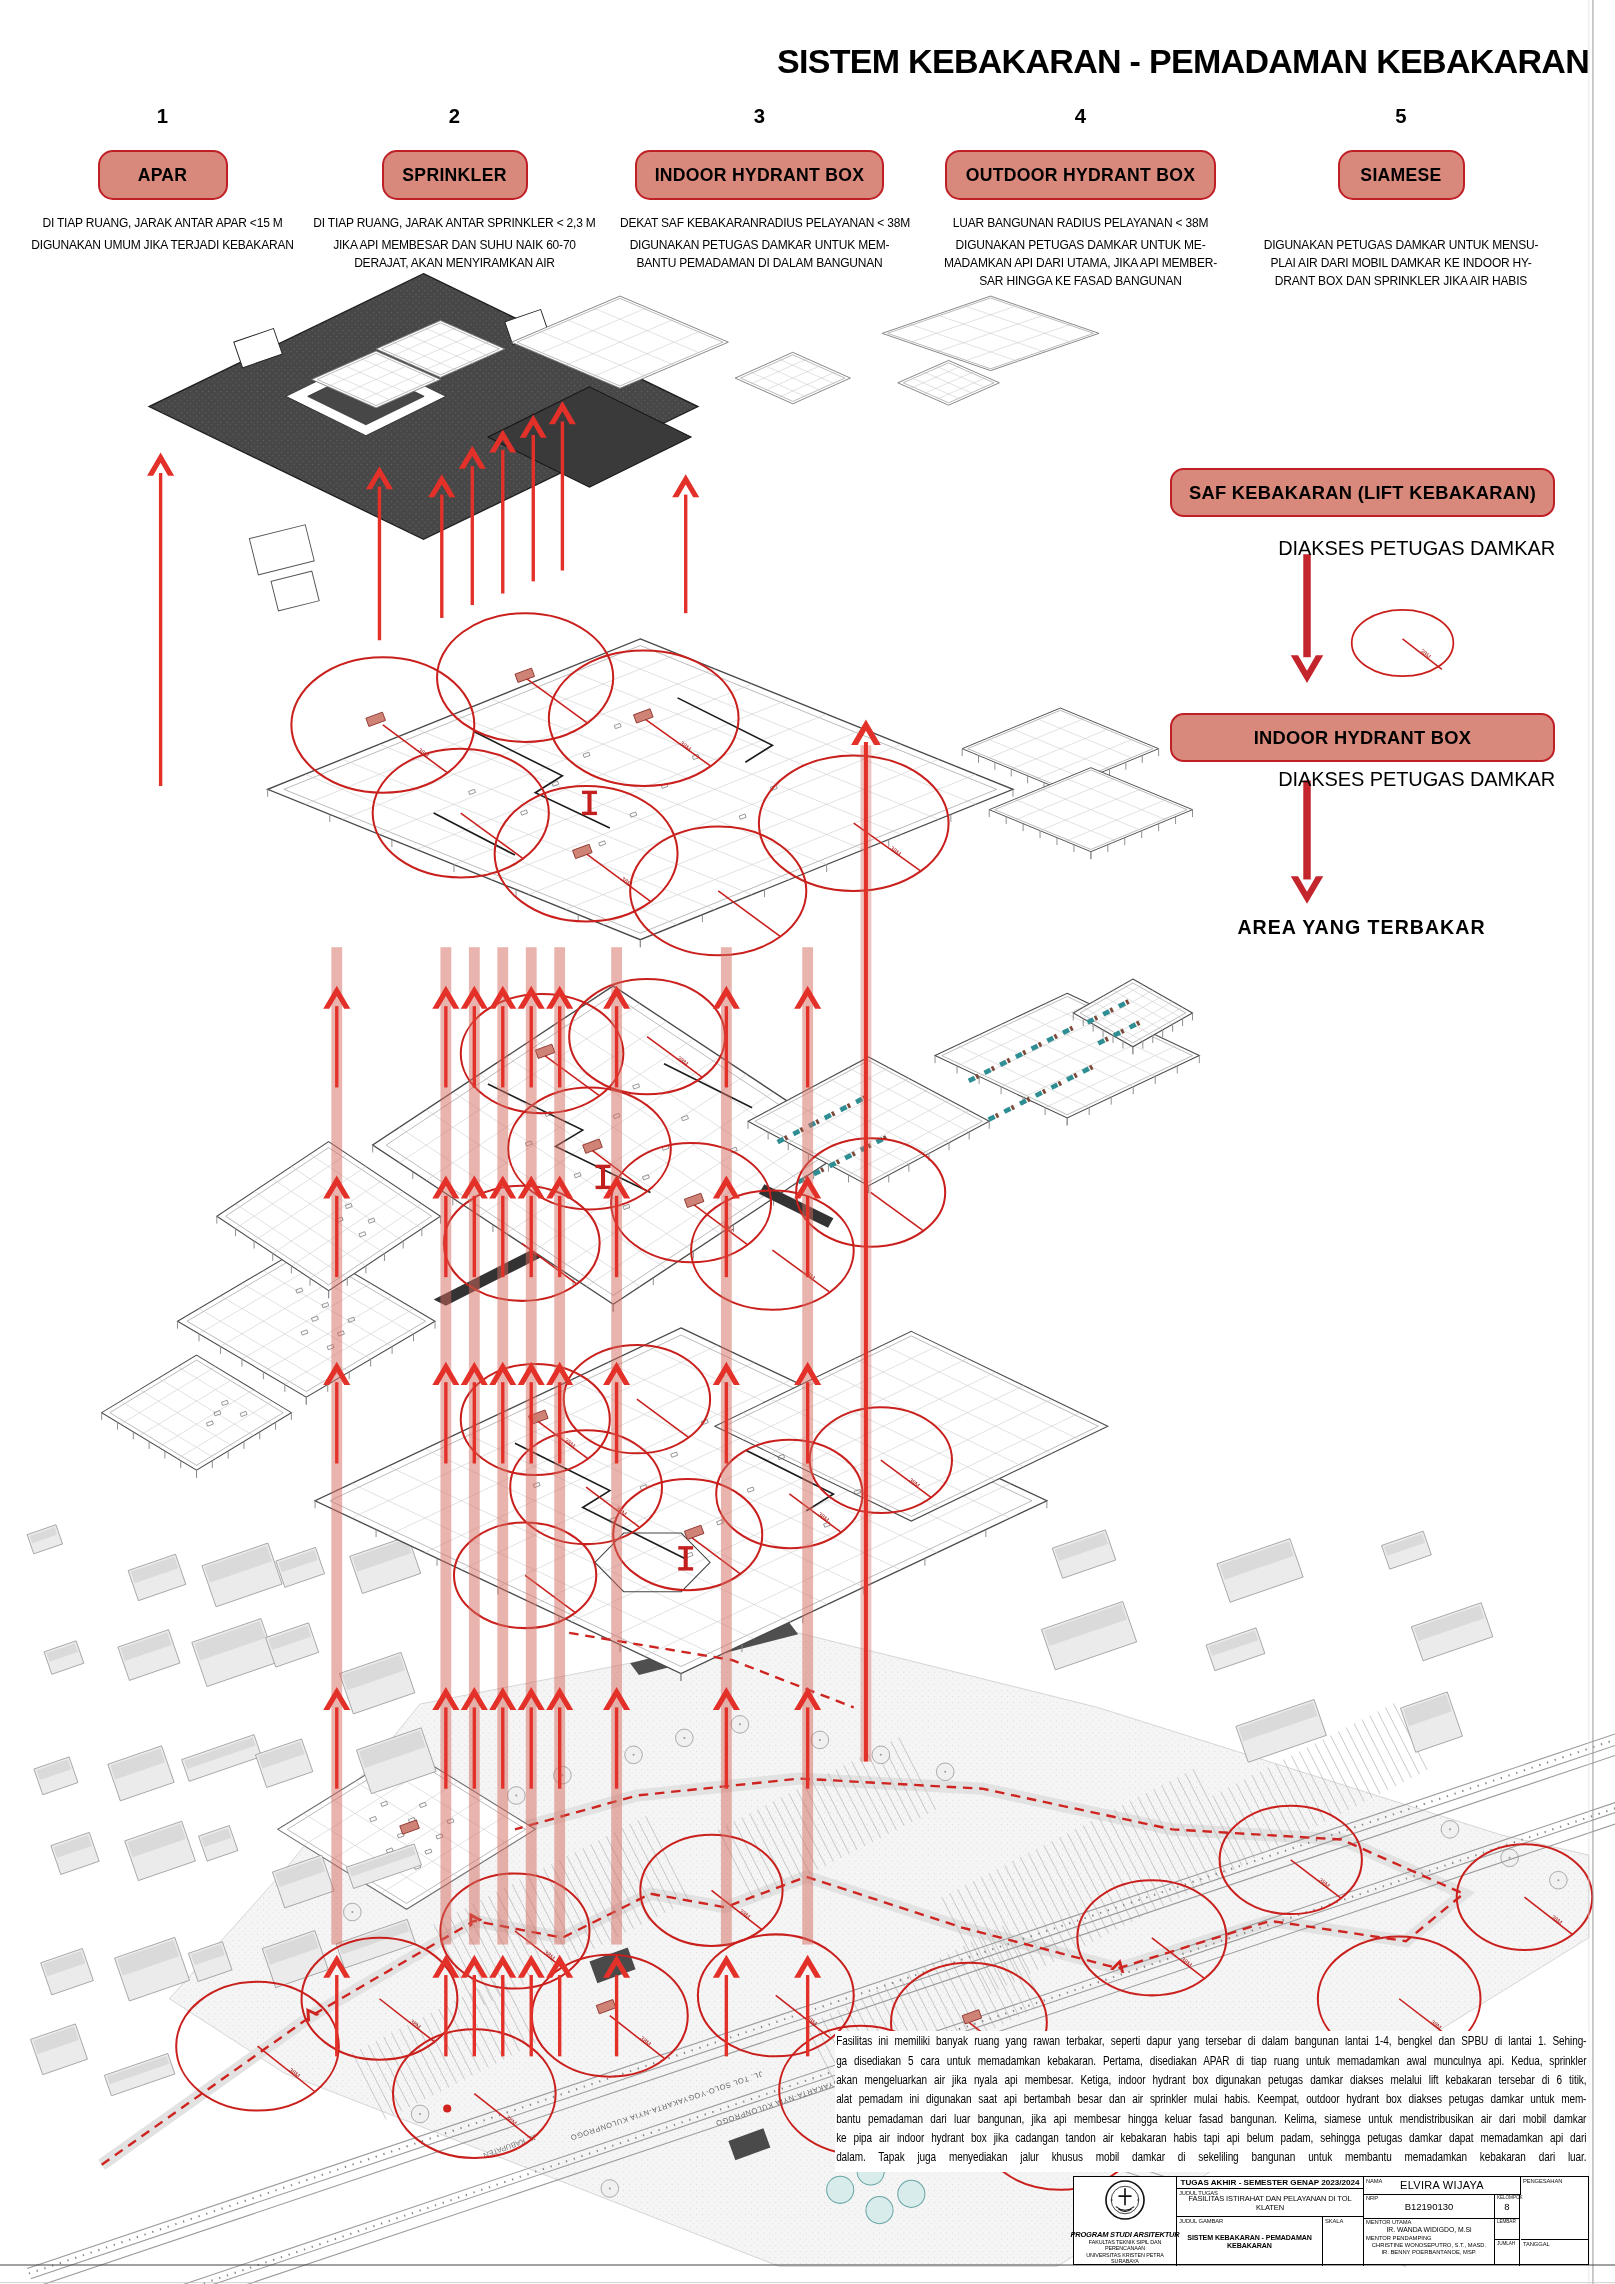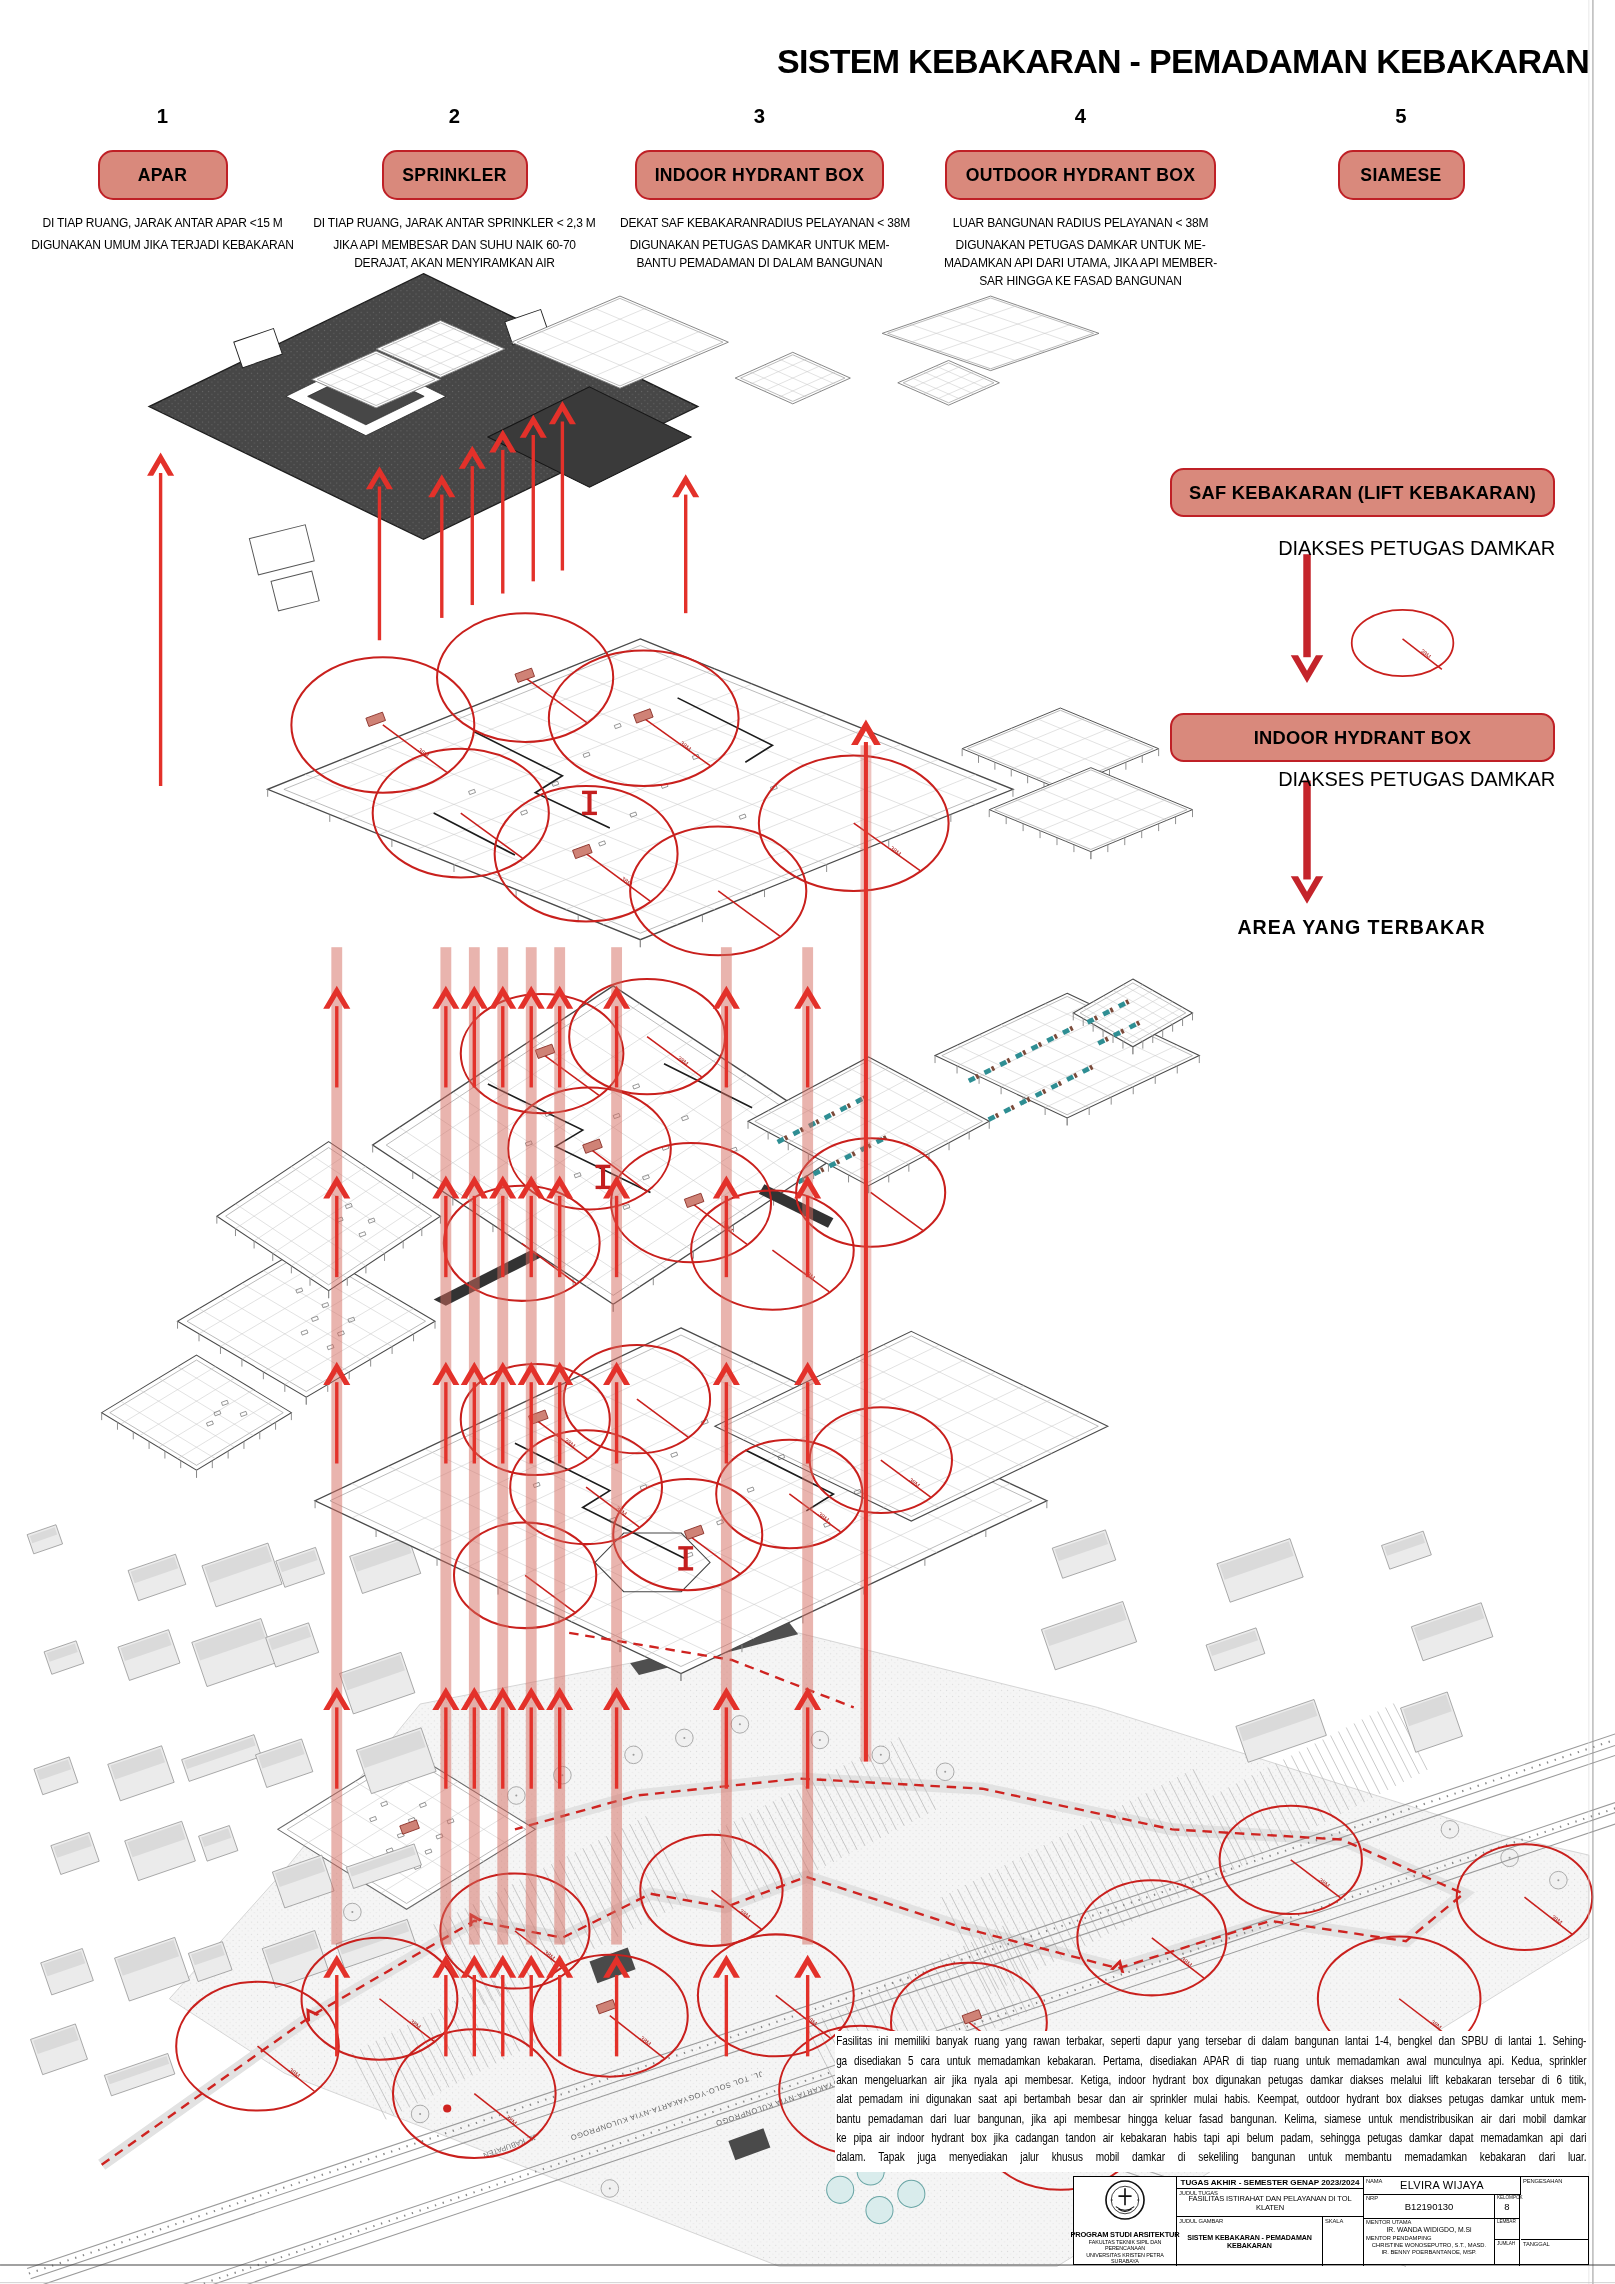--- a/index.html
+++ b/index.html
@@ -44,21 +44,21 @@
                text-align:justify;text-align-last:justify;white-space:normal;}
 
   
   .tb{top:2176px;left:1073px;width:516px;height:89px;border:1.4px solid #000;background:#fff;
       font-size:6.8px;z-index:3;}
   .cell{position:absolute;}
   .br{border-right:1px solid #000;} .bb{border-bottom:1px solid #000;}
   .lbl{position:absolute;top:0.7px;left:2px;font-size:5.8px;color:#111;letter-spacing:-0.1px;}
   .cen{display:flex;align-items:center;justify-content:center;text-align:center;height:100%;}
   .logo-cell{display:flex;flex-direction:column;align-items:center;padding-top:2px;}
-  .prog{font-weight:800;font-size:7.5px;margin-top:9px;letter-spacing:-0.2px;white-space:nowrap;}
+  .prog{font-weight:800;font-size:7.5px;margin-top:9px;letter-spacing:-0.2px;white-space:nowrap;font-style:italic;}
   .inst{font-size:5.4px;line-height:6.4px;text-align:center;letter-spacing:-0.1px;}
   .tb-head{font-weight:800;font-size:8.1px;}
   .val-mid{font-size:7.5px;letter-spacing:-0.1px;}
   .val-g{font-size:7.1px;font-weight:700;letter-spacing:-0.1px;}
   .nama-v{font-size:11px;letter-spacing:0.3px;}
   .nrp-v{font-size:9.5px;}
   .kel-v{font-size:9.5px;}
   .mcell{padding-top:6.8px;}
   .m1{font-size:6.8px;text-align:center;margin-top:1.4px;}
   .m2{font-size:5.8px;text-align:center;margin-top:0.7px;line-height:6.8px;}
@@ -1223,20 +1223,26 @@
     <div class="desc">
       <div class="desc-first">LUAR BANGUNAN RADIUS PELAYANAN &lt; 38M</div>
       <div>DIGUNAKAN  PETUGAS  DAMKAR  UNTUK  ME-</div>
       <div>MADAMKAN API DARI UTAMA, JIKA API MEMBER-</div>
       <div>SAR      HINGGA      KE      FASAD      BANGUNAN</div>
     </div>
   </div>
   <div class="ovl col c5">
     <div class="num">5</div>
     <div class="rbox">SIAMESE</div>
+    <div class="desc">
+      <div class="desc-first"></div>
+      <div>DIGUNAKAN PETUGAS DAMKAR UNTUK MENSU-</div>
+      <div>PLAI AIR DARI MOBIL DAMKAR KE INDOOR HY-</div>
+      <div>DRANT  BOX  DAN  SPRINKLER  JIKA  AIR  HABIS</div>
+    </div>
   </div>
 
   <div class="ovl flow-box fb1">SAF KEBAKARAN (LIFT KEBAKARAN)</div>
   <div class="ovl flow-cap fc1">DIAKSES PETUGAS DAMKAR</div>
   <div class="ovl flow-box fb2">INDOOR HYDRANT BOX</div>
   <div class="ovl flow-cap fc2">DIAKSES PETUGAS DAMKAR</div>
   <div class="ovl area-label">AREA YANG TERBAKAR</div>
 
   <div class="ovl para">
     <div class="pline">Fasilitas ini memiliki banyak ruang yang rawan terbakar, seperti dapur yang tersebar di dalam bangunan lantai 1-4, bengkel dan SPBU di lantai 1. Sehing-</div>

